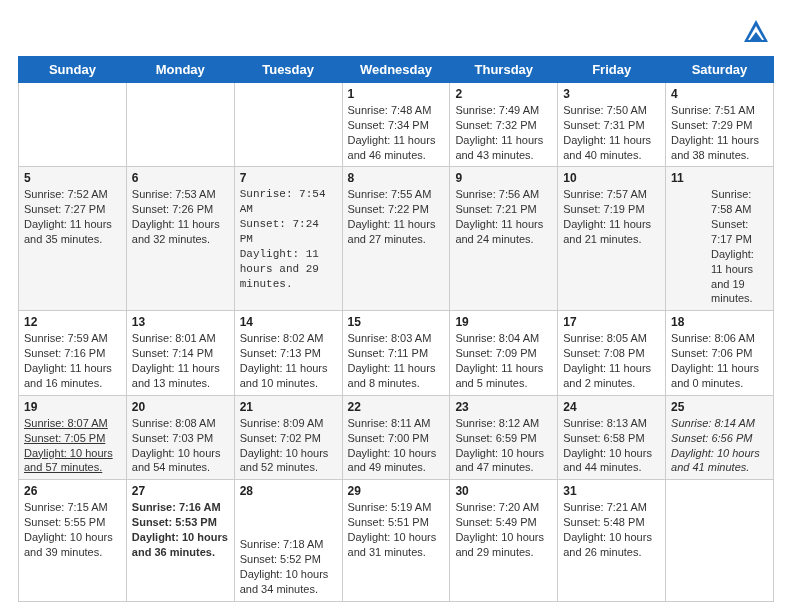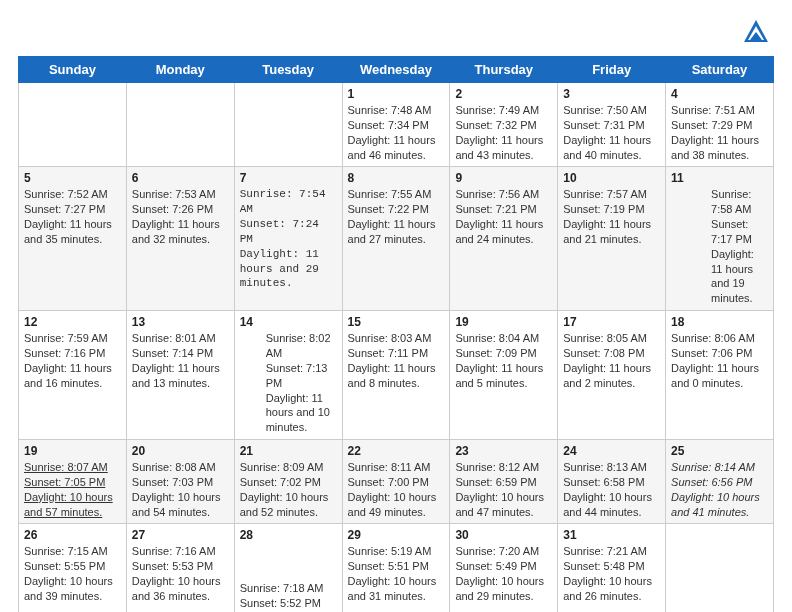--- a/index.html
+++ b/index.html
@@ -228,21 +228,21 @@
 Daylight: 11 hours and 16 minutes.</div>
           </td>
           <td>
             <div class="day-number">13</div>
             <div class="day-info" style="white-space: pre-line;">Sunrise: 8:01 AM
 Sunset: 7:14 PM
 Daylight: 11 hours and 13 minutes.</div>
           </td>
           <td>
             <div class="day-number">14</div>
-            <div class="day-info" style="white-space: pre-line; margin-left: 26px;">Sunrise: 8:02 AM
+            <div class="day-info" style="white-space: pre-line;">Sunrise: 8:02 AM
 Sunset: 7:13 PM
 Daylight: 11 hours and 10 minutes.</div>
           </td>
           <td>
             <div class="day-number">15</div>
             <div class="day-info" style="white-space: pre-line;">Sunrise: 8:03 AM
 Sunset: 7:11 PM
 Daylight: 11 hours and 8 minutes.</div>
           </td>
           <td>
@@ -310,21 +310,21 @@
         </tr>
         <tr>
           <td>
             <div class="day-number">26</div>
             <div class="day-info" style="white-space: pre-line;">Sunrise: 7:15 AM
 Sunset: 5:55 PM
 Daylight: 10 hours and 39 minutes.</div>
           </td>
           <td>
             <div class="day-number">27</div>
-            <div class="day-info" style="white-space: pre-line;">Sunrise: 7:16 AM
+            <div class="day-info" style="white-space: pre-line; font-weight: bold;">Sunrise: 7:16 AM
 Sunset: 5:53 PM
 Daylight: 10 hours and 36 minutes.</div>
           </td>
           <td>
             <div class="day-number">28</div>
             <div class="day-info" style="white-space: pre-line; margin-top: 39px;">Sunrise: 7:18 AM
 Sunset: 5:52 PM
 Daylight: 10 hours and 34 minutes.</div>
           </td>
           <td>

